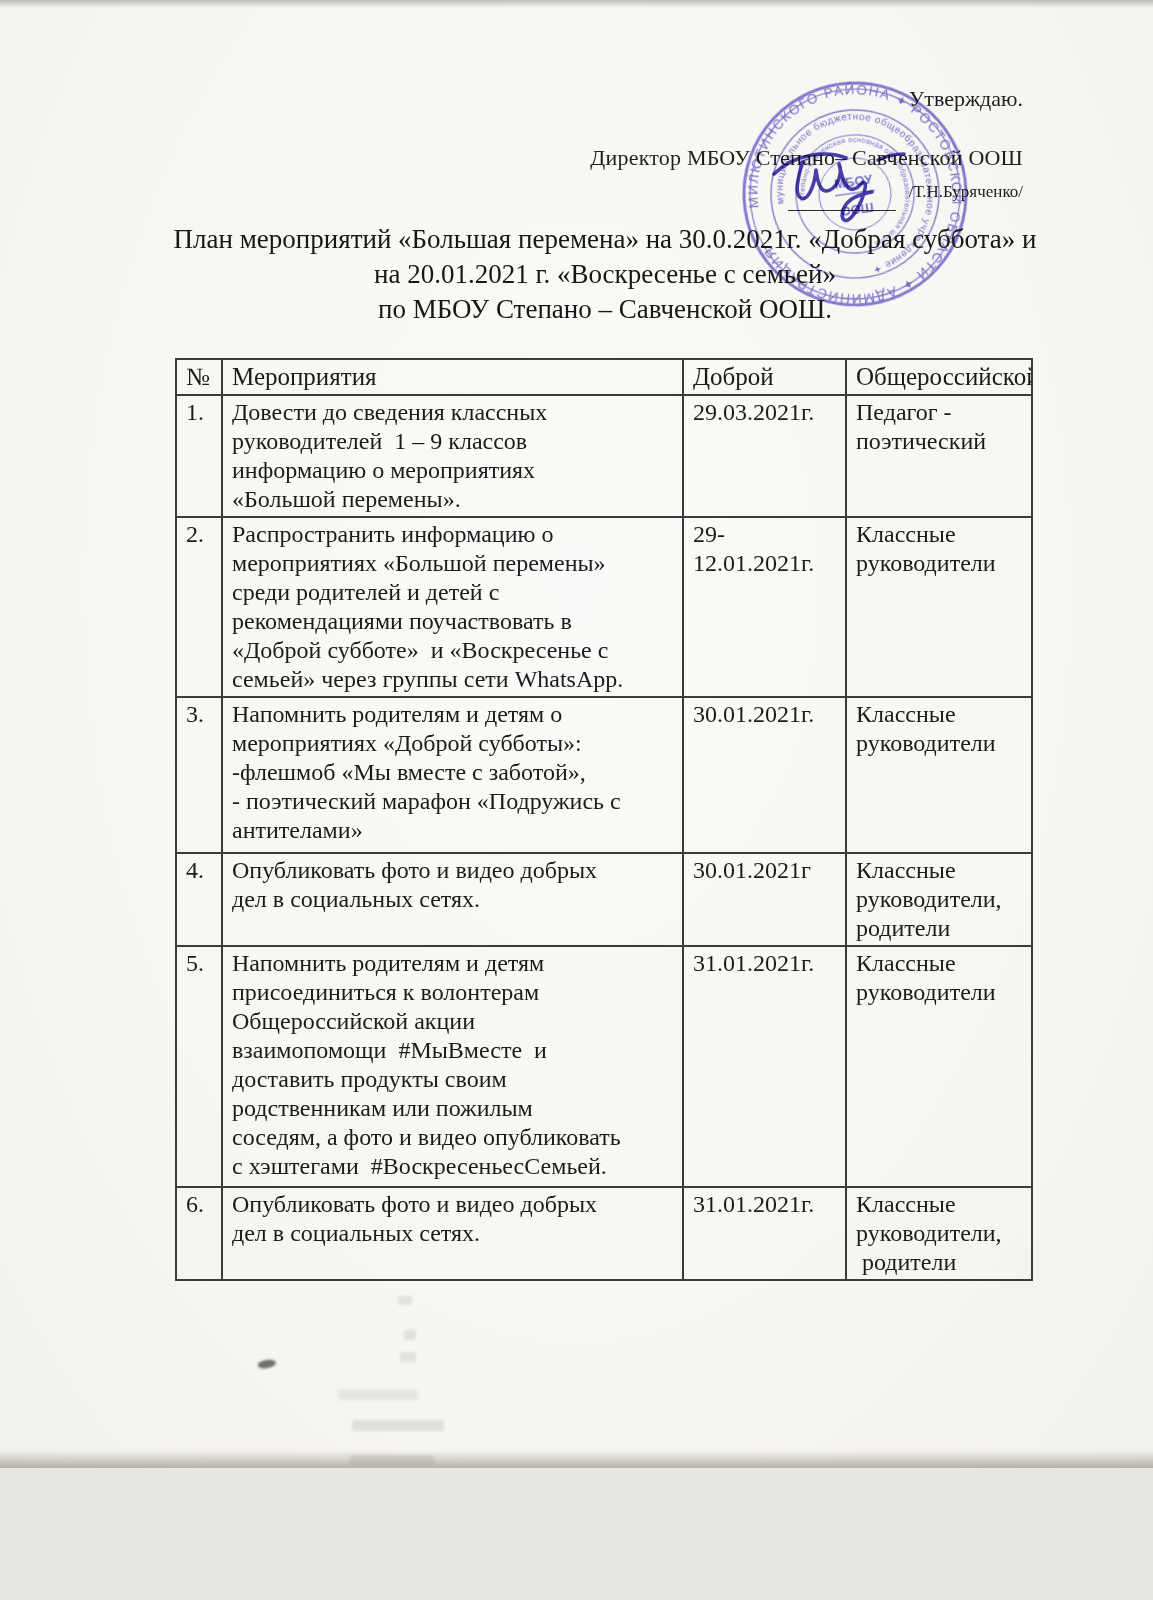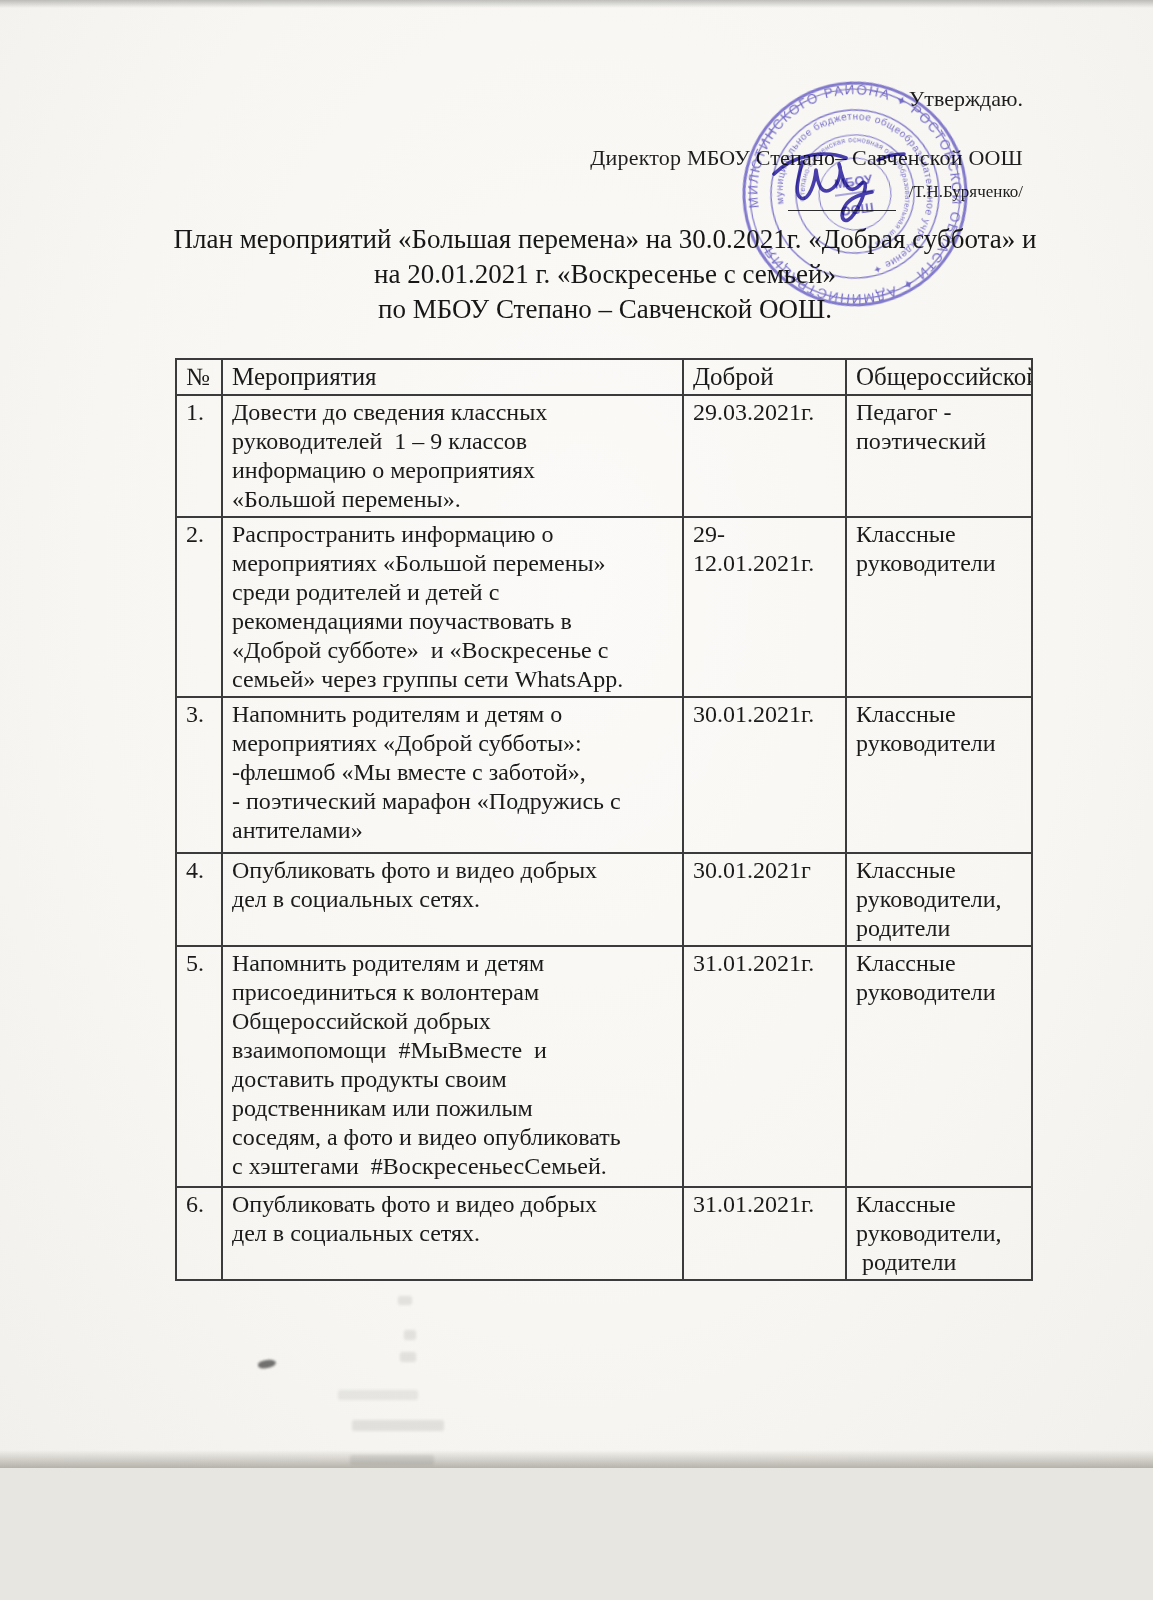--- a/index.html
+++ b/index.html
@@ -163,21 +163,21 @@
 дел в социальных сетях.</td>
       <td class="cell-pre">30.01.2021г</td>
       <td class="cell-pre">Классные
 руководители,
 родители</td>
     </tr>
     <tr style="height:241px">
       <td class="num-cell">5.</td>
       <td class="cell-pre">Напомнить родителям и детям
 присоединиться к волонтерам
-Общероссийской добрых
+Общероссийской акции
 взаимопомощи  #МыВместе  и
 доставить продукты своим
 родственникам или пожилым
 соседям, а фото и видео опубликовать
 с хэштегами  #ВоскресеньесСемьей.</td>
       <td class="cell-pre">31.01.2021г.</td>
       <td class="cell-pre">Классные
 руководители</td>
     </tr>
     <tr style="height:90px">

